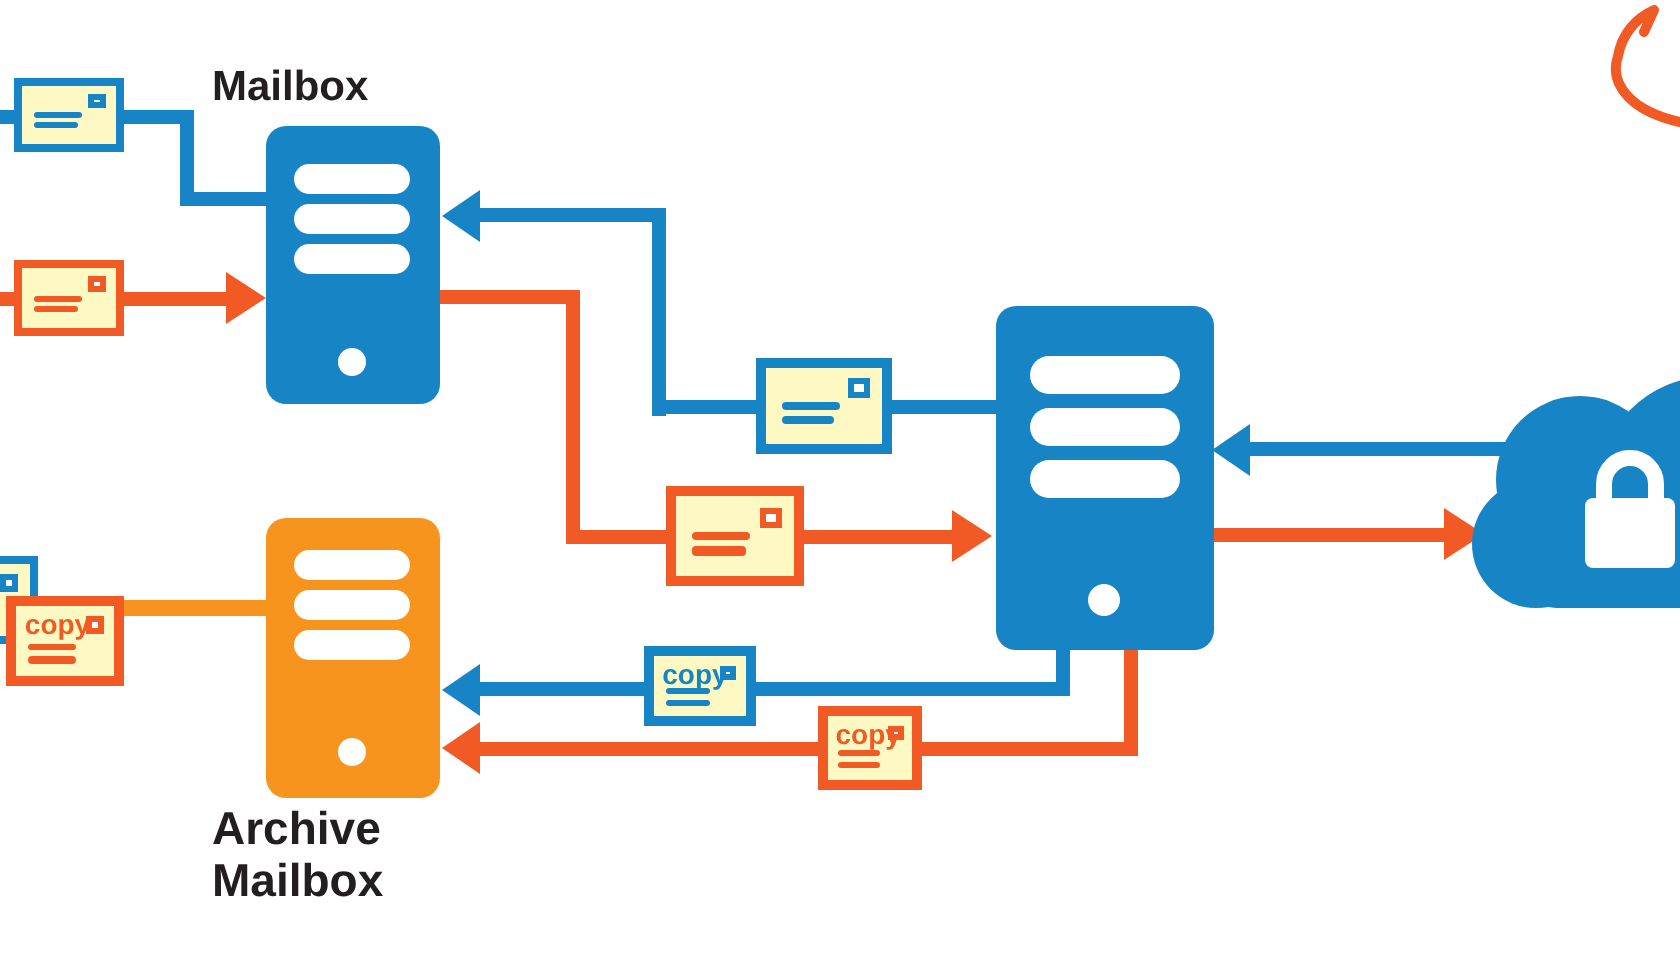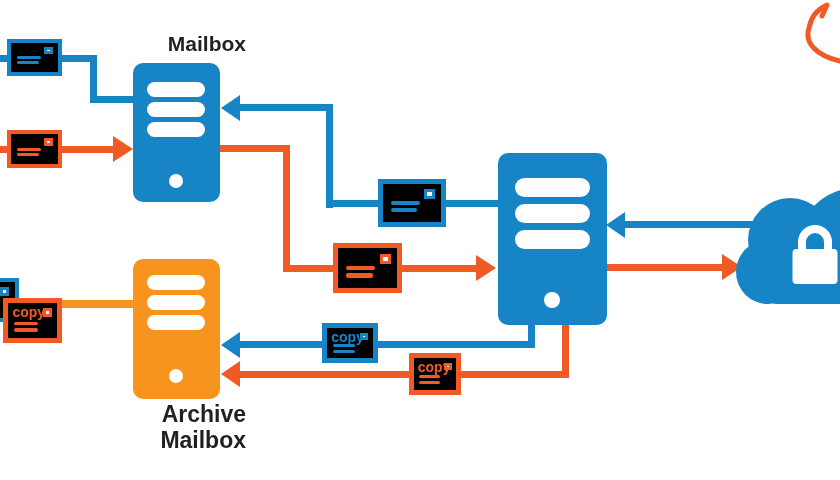--- a/index.html
+++ b/index.html
@@ -22,37 +22,37 @@
   
   .tri{position:absolute; width:0; height:0; z-index:1;}
   .tri-l-blue{border-top:13px solid transparent;border-bottom:13px solid transparent;border-right:19px solid var(--blue);}
   .tri-l-or{border-top:13px solid transparent;border-bottom:13px solid transparent;border-right:19px solid var(--rorange);}
   .tri-r-or{border-top:13px solid transparent;border-bottom:13px solid transparent;border-left:20px solid var(--rorange);}
   
   .server{position:absolute; border-radius:10px; z-index:2;}
   .server .bar{position:absolute; background:#fff; border-radius:10px;}
   .server .dot{position:absolute; background:#fff; border-radius:50%;}
   
-  .envelope{position:absolute; background:#000000; box-sizing:border-box; z-index:3;}
+  .envelope{position:absolute; background:#fef9c3; box-sizing:border-box; z-index:3;}
   .env-blue{border:5px solid var(--blue); color:var(--blue);}
   .env-orange{border:5px solid var(--rorange); color:var(--rorange);}
   .env-thin{border-width:4px;}
   .envelope .addr{position:absolute; background:currentColor; border-radius:2px;}
   .envelope .stamp{position:absolute; border:3px solid currentColor; background:#fff; box-sizing:border-box;}
   .v-plain .addr1{left:13%; top:45%; width:50%; height:11%;}
   .v-plain .addr2{left:13%; top:63%; width:46%; height:11%;}
   .v-plain .stamp{right:11%; top:14%; width:18%; height:25%;}
   .v-copy .copy-label{position:absolute; left:9%; top:5%; font-size:14px; font-weight:700; letter-spacing:0; line-height:1; color:currentColor;}
   .v-copy .stamp{right:10%; top:15%; width:19%; height:24%;}
   .v-copy .addr1{left:13%; top:54%; width:48%; height:10%;}
   .v-copy .addr2{left:13%; top:72%; width:48%; height:10%;}
   .env-behind{z-index:2;}
   .env-front{z-index:3;}
   
-  .node-label{position:absolute; color:var(--ink); font-weight:700; text-align:right; z-index:4; white-space:pre-line;}
+  .node-label{position:absolute; color:var(--ink); font-weight:700; text-align:left; z-index:4; white-space:pre-line;}
   #lbl-mailbox{left:106px; top:32px; width:140px; font-size:21px;}
   #lbl-mta{left:497px; top:120px; width:110px; font-size:25px;}
   #lbl-archive{left:106px; top:401px; width:140px; font-size:23px; line-height:26px;}
   
   .svg-abs{position:absolute; z-index:2;}
 </style>
 </head>
 <body>
 
 <div id="canvas">

